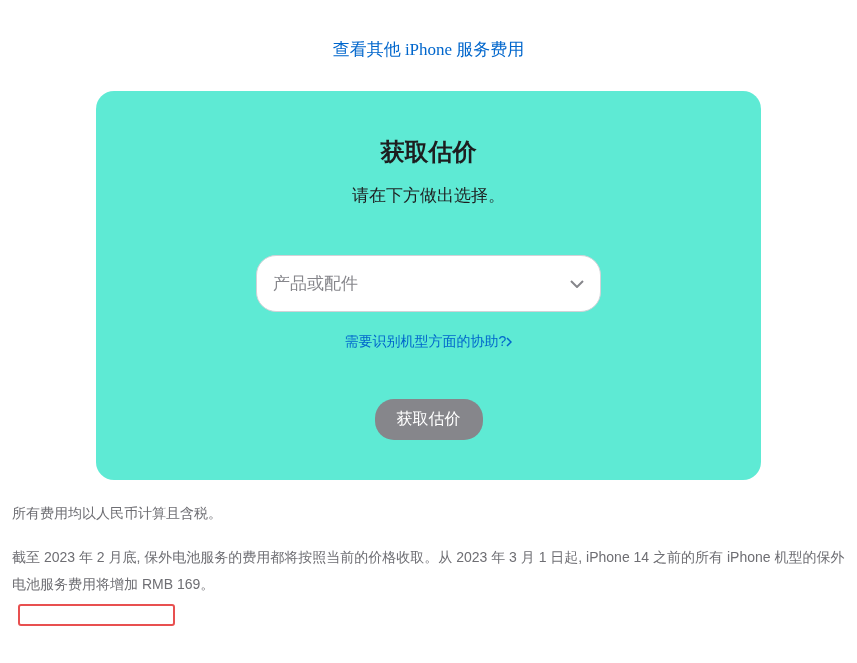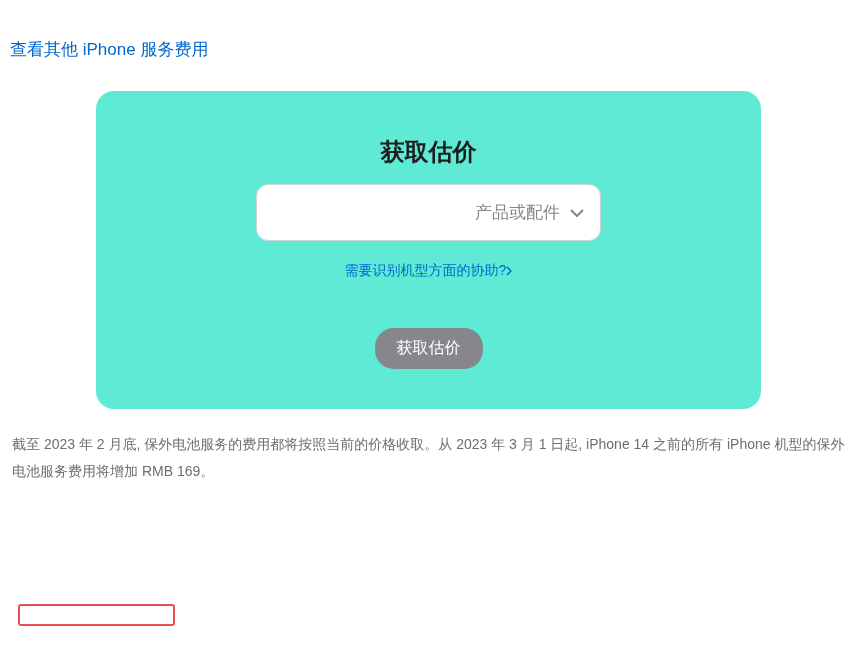--- a/index.html
+++ b/index.html
@@ -12,22 +12,24 @@
       background: #ffffff;
       width: 857px;
       height: 663px;
       position: relative;
     }
     .container {
       width: 100%;
       padding: 0 10px;
     }
     .top-link {
+      text-align: center;
       margin-top: 38px;
       margin-bottom: 30px;
+      font-family: Liberation Serif, serif;
     }
     .top-link a {
       color: #0066cc;
       text-decoration: none;
       font-size: 17px;
     }
     .card {
       background: #5eead4;
       border-radius: 18px;
       width: 665px;
@@ -50,29 +52,28 @@
     .select-wrapper {
       position: relative;
       width: 345px;
       margin: 0 auto 24px auto;
     }
     .select-box {
       width: 100%;
       height: 57px;
       background: #ffffff;
       border: 1px solid #d2d2d7;
-      border-radius: 12px;
+      border-radius: 20px;
       padding: 0 40px 0 16px;
       font-size: 17px;
       color: #86868b;
       display: flex;
       align-items: center;
       cursor: pointer;
       position: relative;
-      justify-content: flex-end;
     }
     .chevron {
       position: absolute;
       right: 16px;
       top: 50%;
       transform: translateY(-50%);
     }
     .chevron svg {
       width: 14px;
       height: 8px;
@@ -135,20 +136,21 @@
 </head>
 <body>
 
 <div class="container">
   <div class="top-link">
     <a href="#">查看其他 iPhone 服务费用</a>
   </div>
 
   <div class="card">
     <h2 class="card-title">获取估价</h2>
+    <p class="card-subtitle">请在下方做出选择。</p>
 
     <div class="select-wrapper">
       <div class="select-box">
         <span>产品或配件</span>
         <span class="chevron">
           <svg viewBox="0 0 14 8" fill="none" stroke="#86868b" stroke-width="2">
               <path d="M1 1L7 7L13 1"></path>
             </svg>
         </span>
       </div>
@@ -161,17 +163,18 @@
         <svg viewBox="0 0 6 10" fill="none" stroke="#0066cc" stroke-width="1.5">
             <path d="M1 1L5 5L1 9"></path>
           </svg>
       </a>
     </div>
 
     <button class="submit-btn">获取估价</button>
   </div>
 
   <div class="footer-text">
+    <p class="footer-line1">所有费用均以人民币计算且含税。</p>
     <p class="footer-line2">截至 2023 年 2 月底, 保外电池服务的费用都将按照当前的价格收取。从 2023 年 3 月 1 日起, iPhone 14 之前的所有 iPhone 机型的保外电池服务费用将增加 RMB 169。</p>
   </div>
 </div>
 
 <div class="highlight-box"></div>
 
 </body></html>

